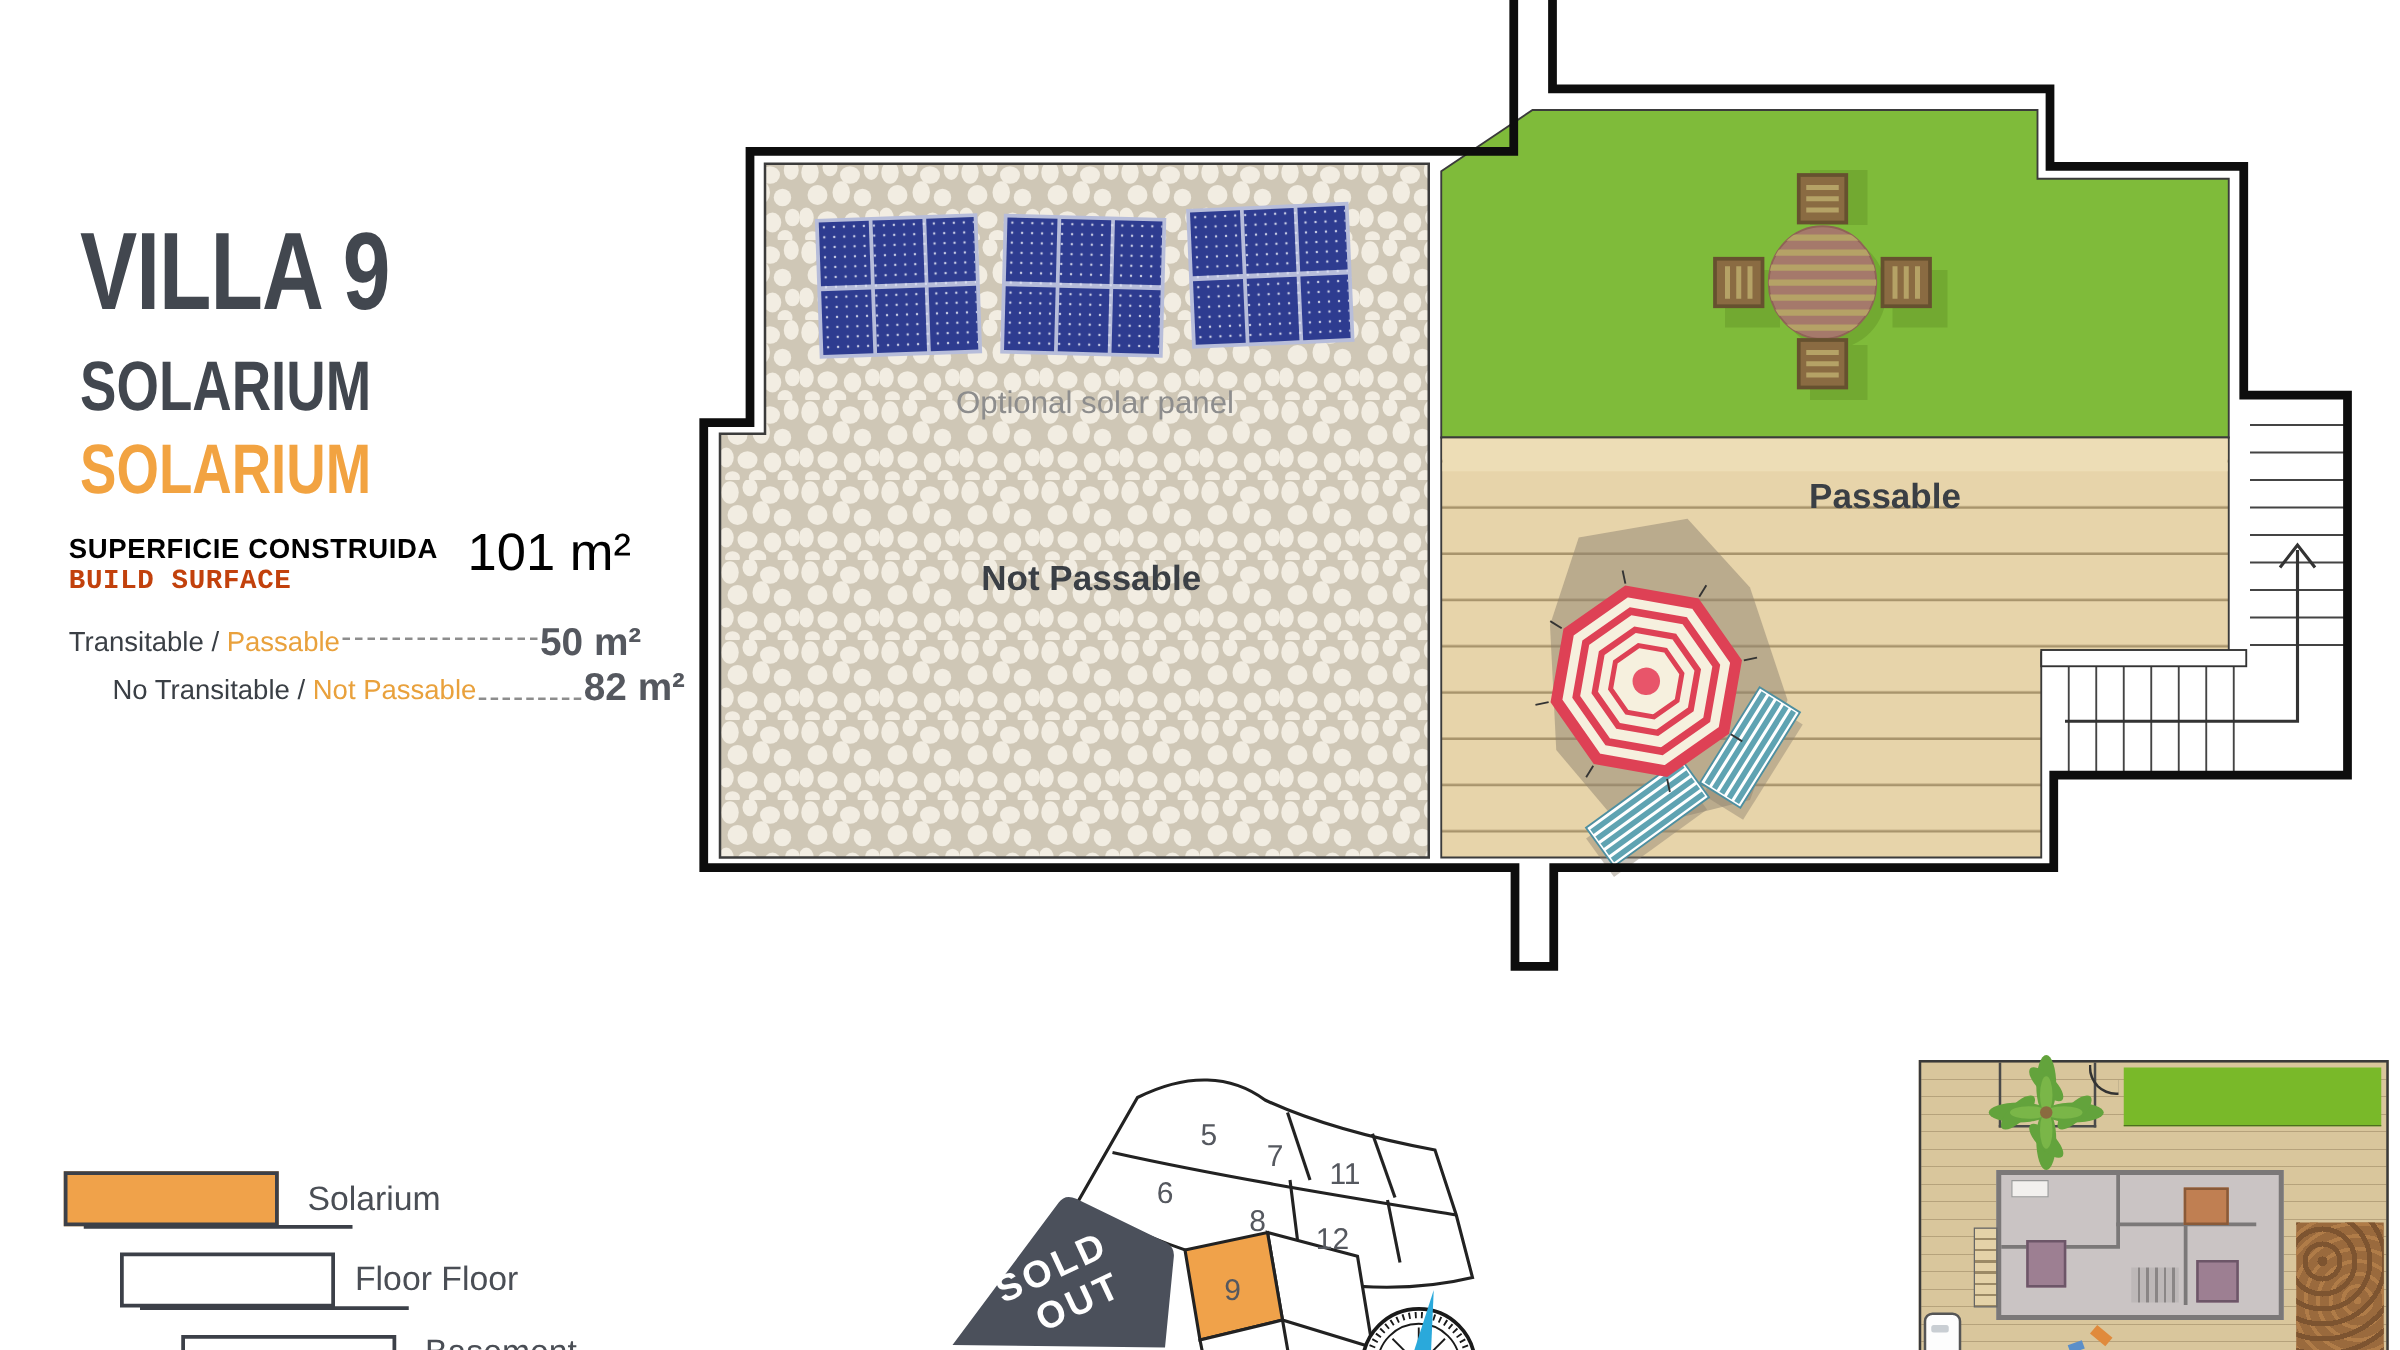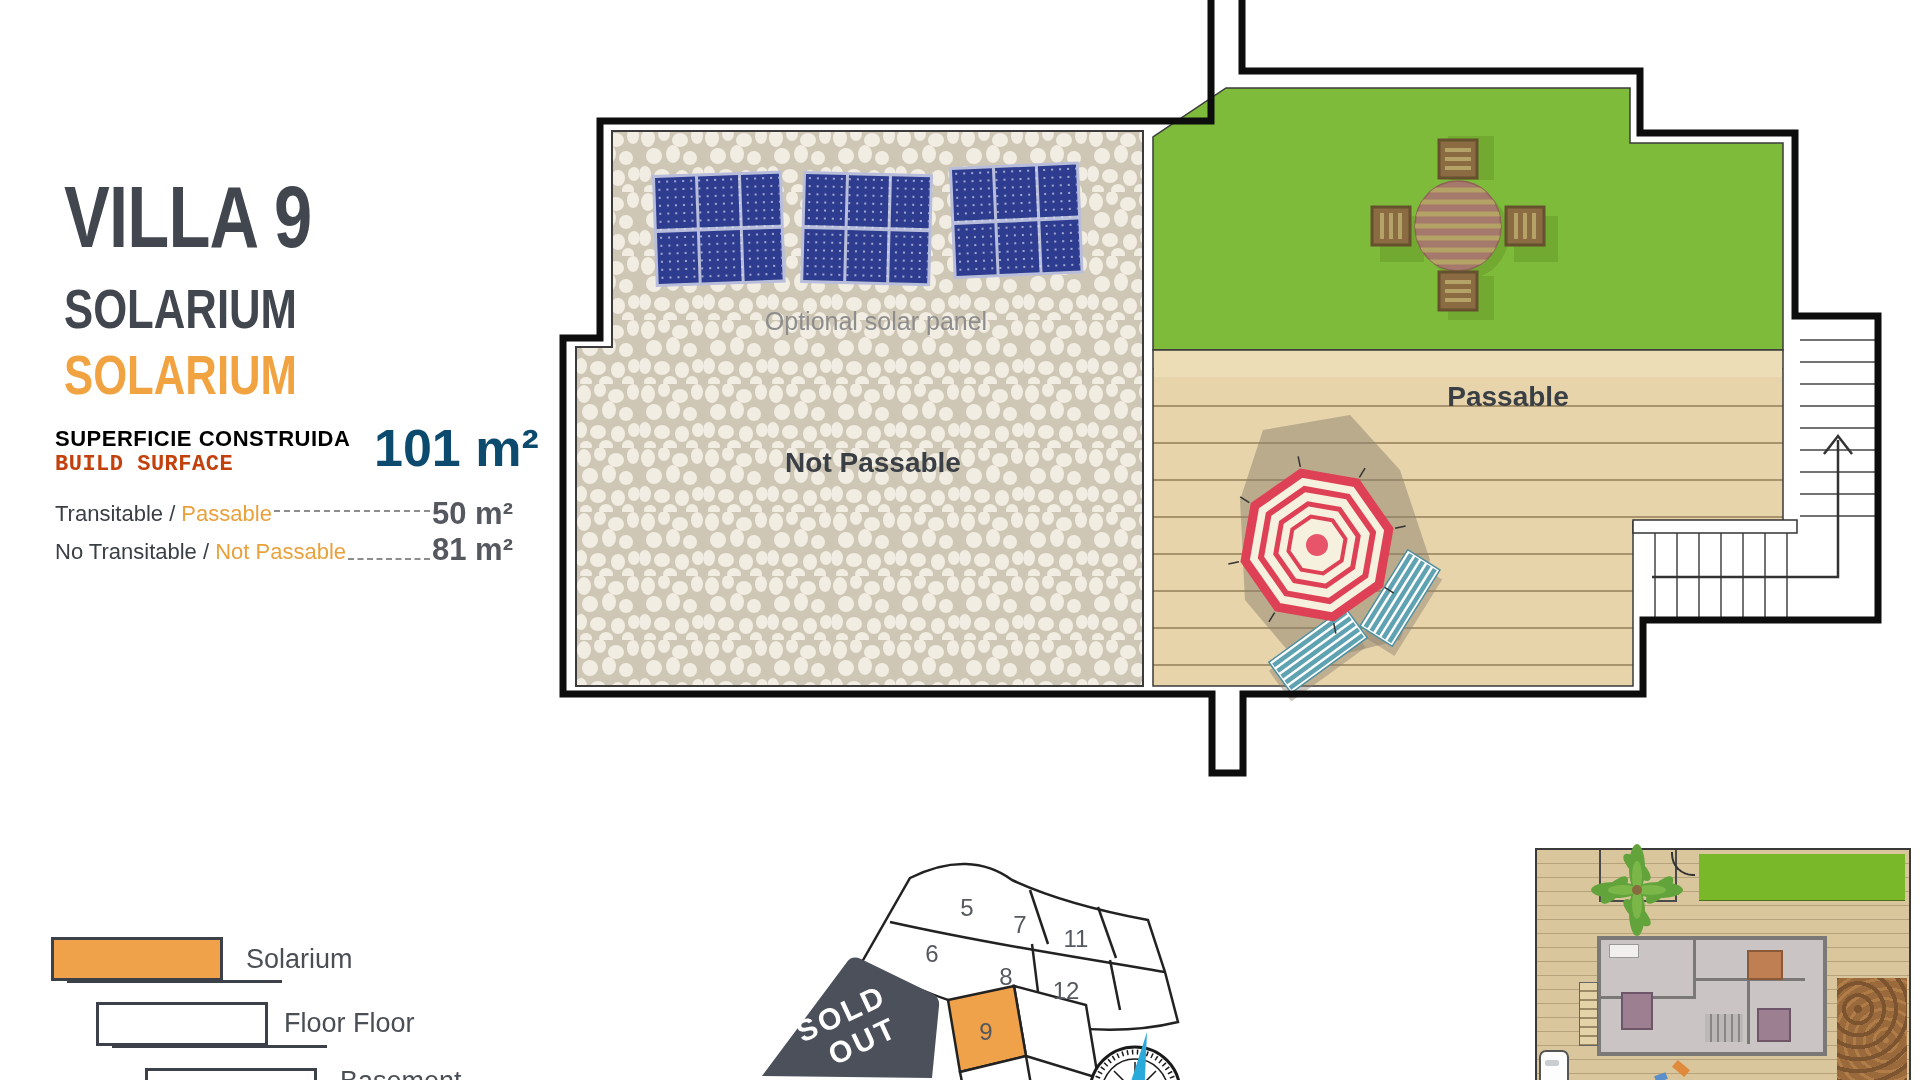--- a/index.html
+++ b/index.html
@@ -7,24 +7,24 @@
         font-family:"Liberation Sans",sans-serif;}
   .abs{position:absolute;}
 
   
   .condensed{transform:scaleX(.78);transform-origin:left center;white-space:nowrap;}
   #villa-title{left:64px;top:166px;font-size:88px;font-weight:700;color:#42474F;letter-spacing:-1px;}
   #subtitle-es{left:64px;top:276px;font-size:56px;font-weight:700;color:#42474F;letter-spacing:0;}
   #subtitle-en{left:64px;top:342px;font-size:56px;font-weight:700;color:#F2A341;}
   #surface-label-es{left:55px;top:426px;font-size:22px;font-weight:700;color:#000000;letter-spacing:.5px;}
   #surface-label-en{left:55px;top:452px;font-size:22px;font-weight:700;color:#c2410c;letter-spacing:.5px;font-family:Liberation Mono, monospace;}
-  #surface-value{left:374px;top:418px;font-size:52px;font-weight:700;color:#0c4a6e;}
+  #surface-value{left:374px;top:418px;font-size:42px;font-weight:400;color:#000000;}
   .inforow{left:55px;width:458px;display:flex;align-items:flex-end;}
   #row-passable{top:498px;align-items:center;}
-  #row-notpassable{top:534px;}
+  #row-notpassable{top:534px;margin-left:35px;}
   .inforow .lbl-dark{font-size:22px;color:#3A3F45;white-space:pre;}
   .inforow .lbl-orange{font-size:22px;color:#E9A13C;white-space:pre;}
   .inforow .leader{flex:1;border-bottom:2px dashed #8D8D8D;margin:0 2px 5px 2px;min-width:20px;}
   .inforow .val{font-size:31px;font-weight:700;color:#55585F;line-height:1;}
 
   
   .legend-box{border:3px solid #3C4048;width:166px;height:38px;}
   #legend-box-solarium{left:51px;top:937px;background:#F0A24A;}
   #legend-box-ground{left:96px;top:1002px;background:#fff;}
   #legend-box-basement{left:145px;top:1068px;background:#fff;}
@@ -77,21 +77,21 @@
   <div class="abs inforow" id="row-passable">
     <span class="lbl-dark">Transitable / </span>
       <span class="lbl-orange">Passable</span>
     <span class="leader"></span>
     <span class="val">50 m²</span>
   </div>
   <div class="abs inforow" id="row-notpassable">
     <span class="lbl-dark">No Transitable / </span>
       <span class="lbl-orange">Not Passable</span>
     <span class="leader"></span>
-    <span class="val">81 m²</span>
+    <span class="val">82 m²</span>
   </div>
 
   <div class="abs legend-box" id="legend-box-solarium"></div>
   <div class="abs legend-line" id="legend-line-1"></div>
   <div class="abs legend-label" id="legend-label-solarium">Solarium</div>
 
   <div class="abs legend-box" id="legend-box-ground"></div>
   <div class="abs legend-line" id="legend-line-2"></div>
   <div class="abs legend-label" id="legend-label-ground">Floor Floor</div>
 

